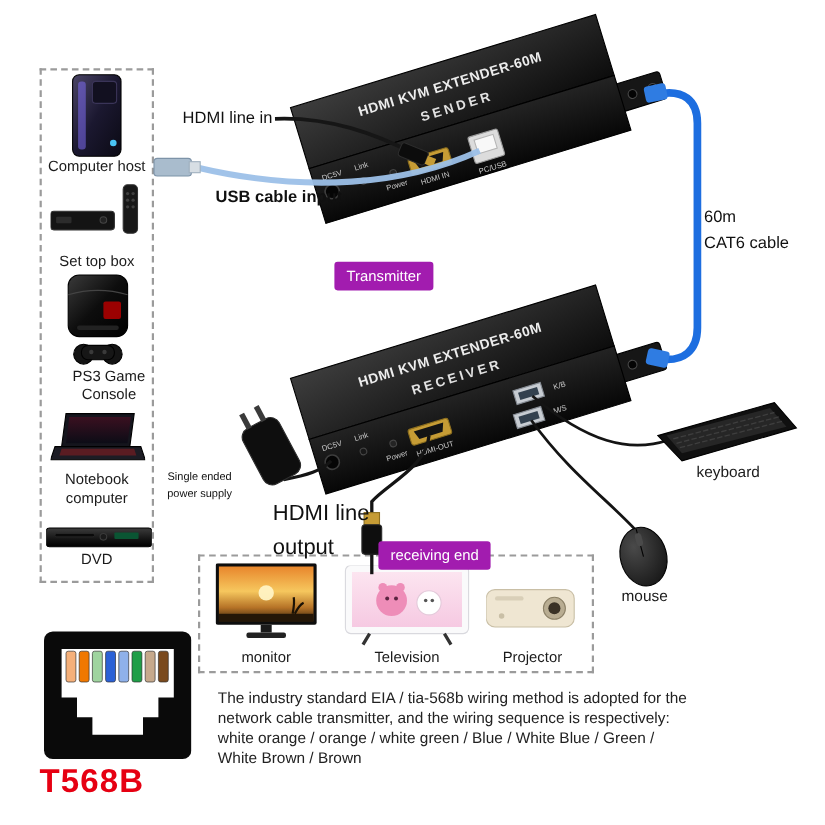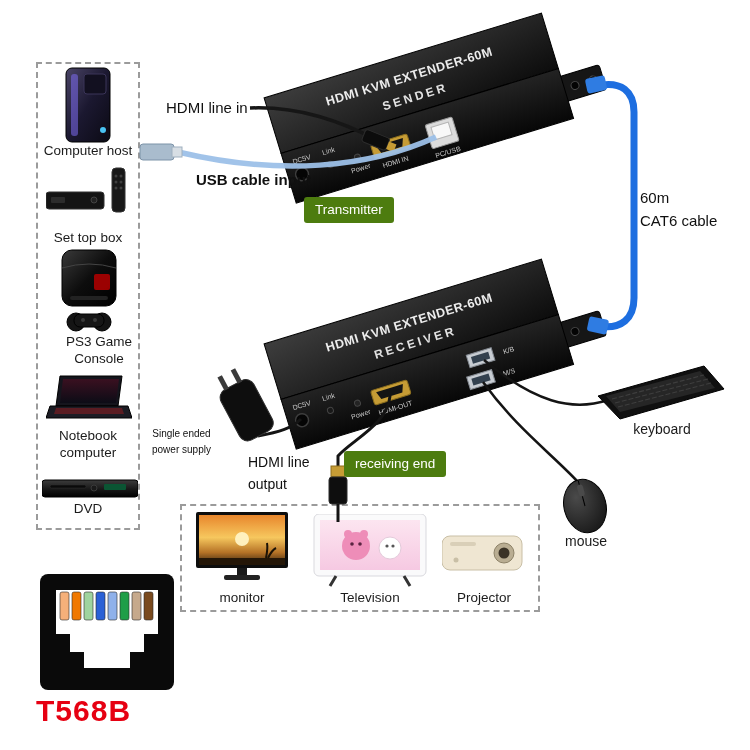--- a/index.html
+++ b/index.html
@@ -7,22 +7,22 @@
   .canvas { position:relative; width:750px; height:750px; background:#fff; overflow:hidden;
             font-family:"Liberation Sans", sans-serif; }
   .dashed-box { position:absolute; border:2px dashed #9b9b9b; z-index:1; }
   .icon-svg { position:absolute; z-index:5; }
   .unit { position:absolute; z-index:10; }
   .overlay { position:absolute; left:0; top:0; z-index:30; pointer-events:none; }
   .cap { position:absolute; font-size:13.5px; color:#1b1b1b; text-align:center;
          line-height:1.25; white-space:pre-line; z-index:35; }
   .call { position:absolute; font-size:15px; color:#101010; line-height:1.55;
           white-space:pre-line; z-index:35; }
-  .badge { position:absolute; background:#4d7c0f; color:#fff; font-size:13.5px;
-           line-height:1; padding:6px 11px; border-radius:3px; z-index:40; }
+  .badge { position:absolute; background:#a21caf; color:#fff; font-size:13.5px;
+           line-height:1; padding:6px 11px; border-radius:3px; z-index:40;margin-top:41px; }
   .t568b-label { position:absolute; color:#e60012; font-weight:bold; font-size:30px;
                  text-align:left; letter-spacing:1px; z-index:35; }
   .footer { position:absolute; font-size:14px; color:#222; line-height:1.3;
             white-space:pre-line; z-index:35; }
   text { font-family:"Liberation Sans", sans-serif; }
   .ut { font-size:12.5px; font-weight:bold; fill:#ededed; letter-spacing:.5px; text-anchor:middle; }
   .us { font-size:12px; font-weight:bold; fill:#e2e2e2; letter-spacing:3px; text-anchor:middle; }
   .pl { font-size:7px; fill:#c9c9c9; text-anchor:middle; }
 </style>
 </head>
@@ -261,20 +261,24 @@
       <rect x="44" y="20" width="9" height="28" rx="2" fill="#9fd49f"></rect>
       <rect x="56" y="20" width="9" height="28" rx="2" fill="#2b61d6"></rect>
       <rect x="68" y="20" width="9" height="28" rx="2" fill="#8fb1ea"></rect>
       <rect x="80" y="20" width="9" height="28" rx="2" fill="#1f9e48"></rect>
       <rect x="92" y="20" width="9" height="28" rx="2" fill="#c6a98c"></rect>
       <rect x="104" y="20" width="9" height="28" rx="2" fill="#7a4a1e"></rect>
     </g>
   </svg>
   <div class="t568b-label" style="left:36px; top:694px; width:142px;">T568B</div>
 
+  <div class="footer" style="left:198px; top:625px; width:540px;">The industry standard EIA / tia-568b wiring method is adopted for the
+network cable transmitter, and the wiring sequence is respectively:
+white orange / orange / white green / Blue / White Blue / Green /
+White Brown / Brown</div>
 
   <svg class="overlay" width="750" height="750" viewBox="0 0 750 750">
     <defs>
       <radialGradient id="gMouse" cx=".35" cy=".3" r="1">
         <stop offset="0" stop-color="#4a4a4a"></stop>
           <stop offset="1" stop-color="#090909"></stop>
       </radialGradient>
     </defs>
 
     <g>
@@ -331,21 +335,21 @@
       </g>
     </g>
   </svg>
 
   <div class="call" style="left:166px; top:96px;">HDMI line in</div>
   <div class="call" style="left:196px; top:168px;font-weight:bold;">USB cable input</div>
   <div class="call" style="left:640px; top:186px;">60m
 CAT6 cable</div>
   <div class="call" style="left:152px; top:426px; font-size:10px;text-align:center;">Single ended
 power supply</div>
-  <div class="call" style="left:248px; top:452px; font-size:14px;">HDMI line
+  <div class="call" style="left:248px; top:452px; font-size:20px;">HDMI line
 output</div>
   <div class="cap" style="left:610px; top:421px; width:104px; font-size:14px;">keyboard</div>
   <div class="cap" style="left:556px; top:533px; width:60px; font-size:14px;">mouse</div>
 
   <div class="badge" style="left:304px; top:197px;">Transmitter</div>
   <div class="badge" style="left:344px; top:451px;text-align:center;">receiving end</div>
 
 </div>
 
 </body></html>

